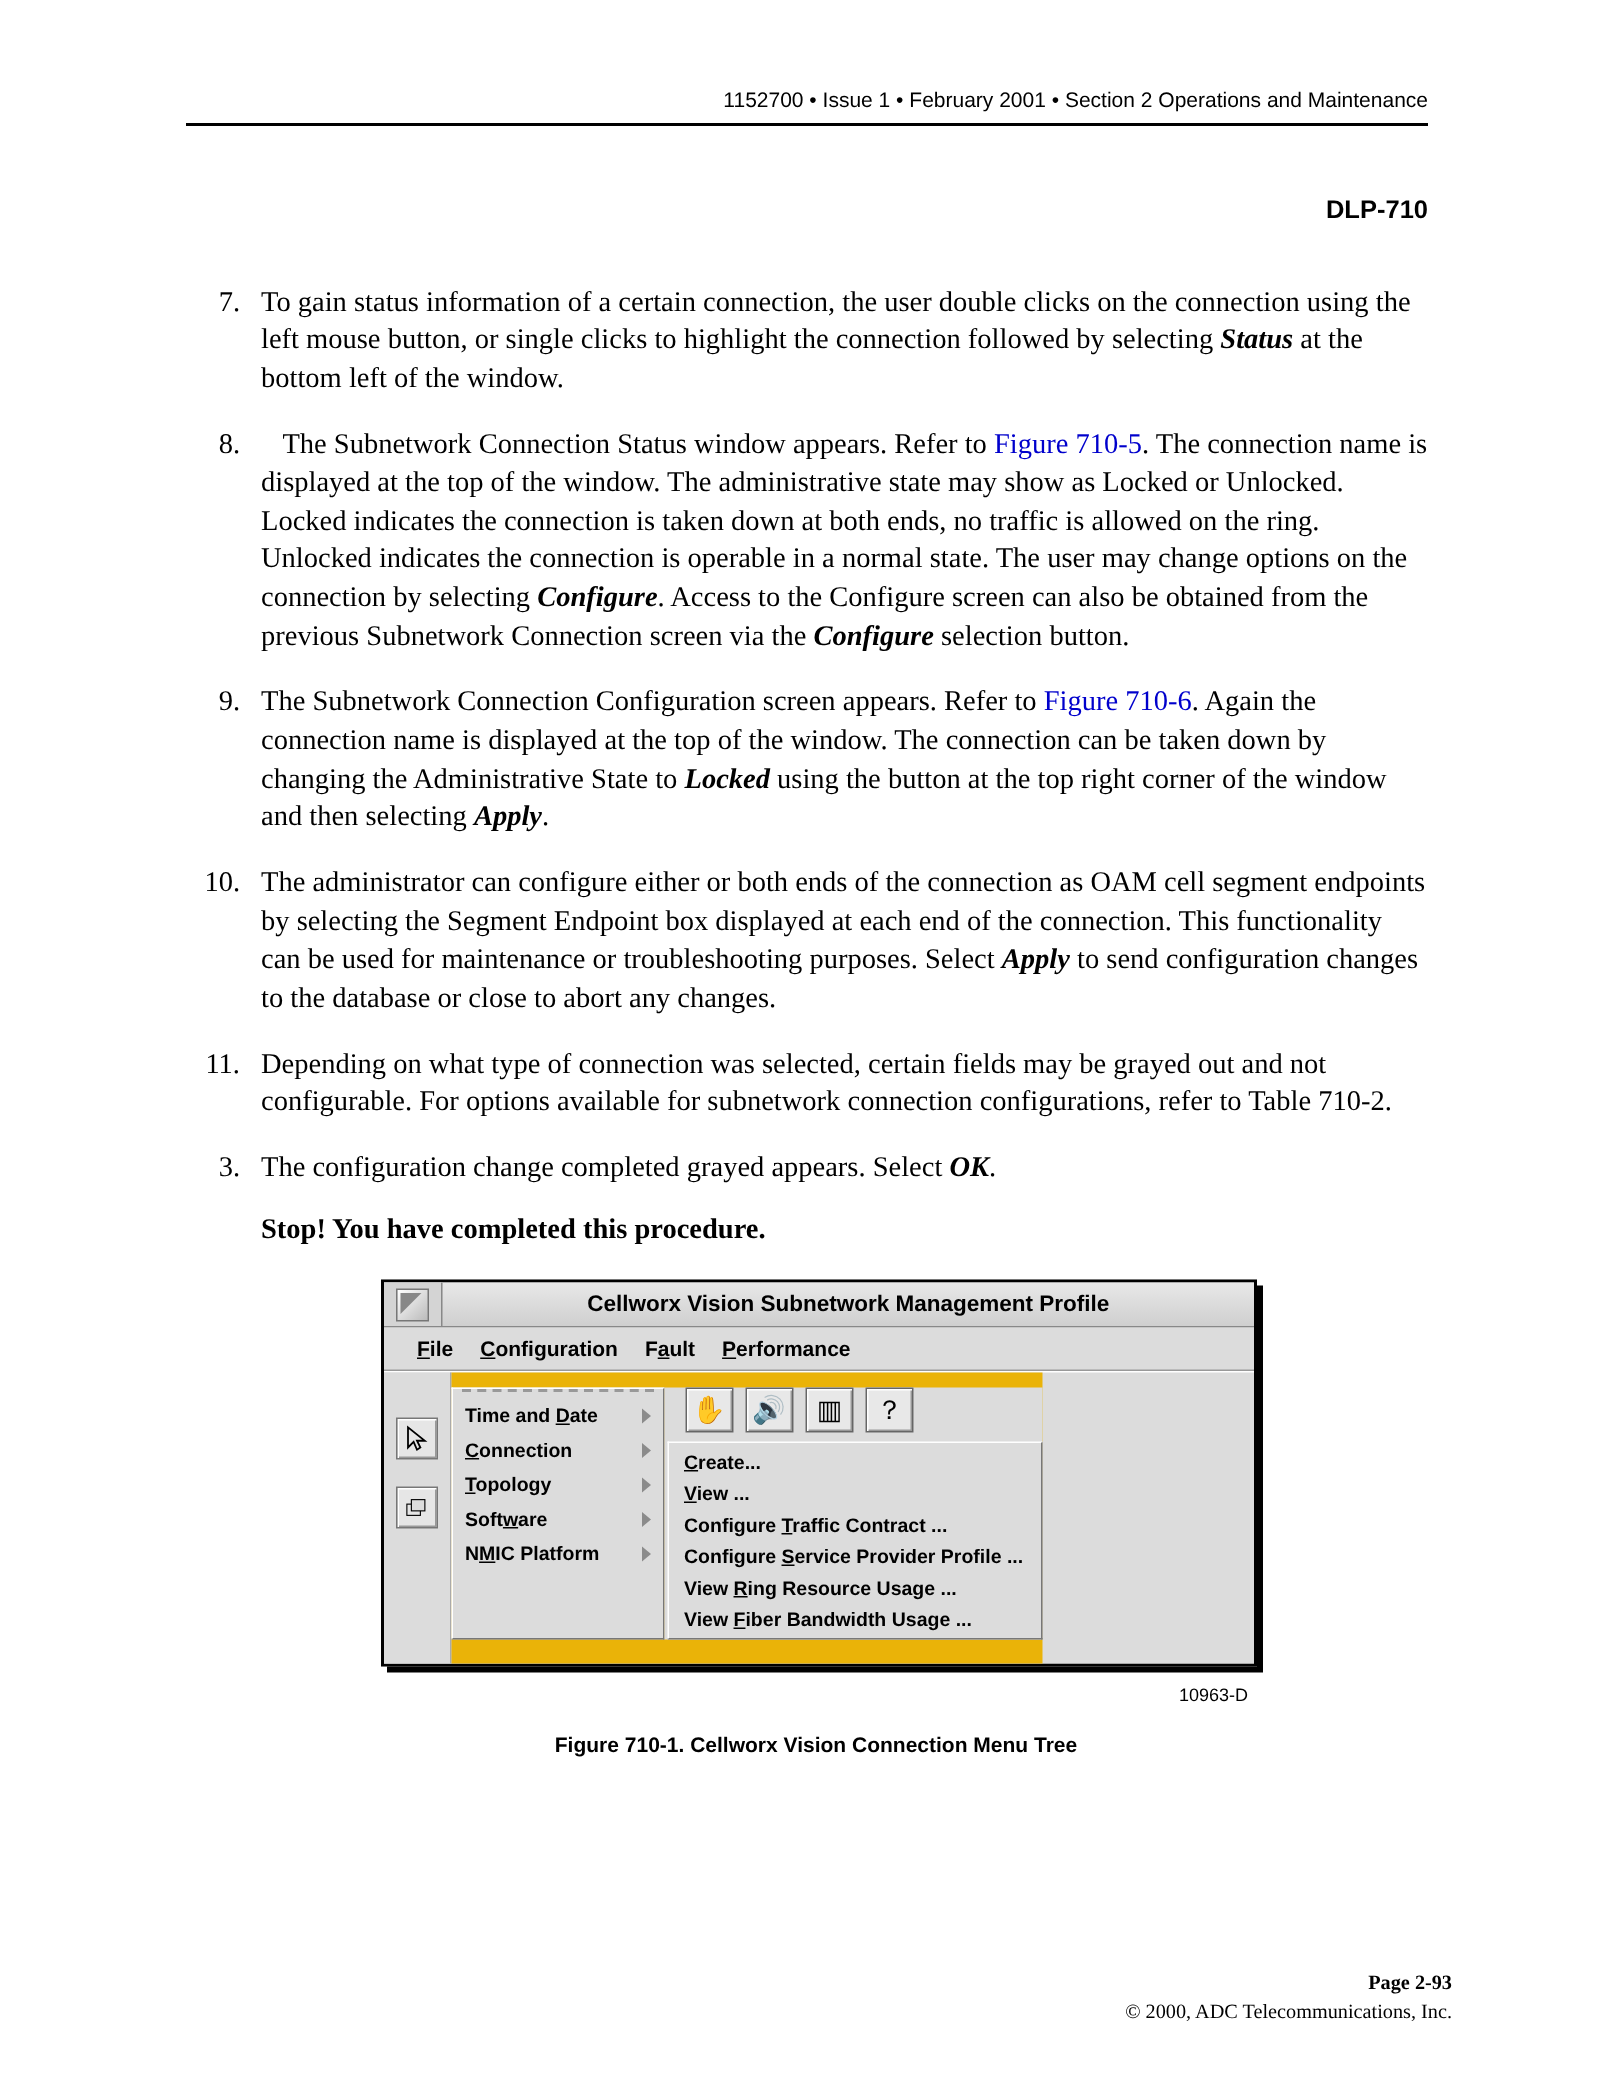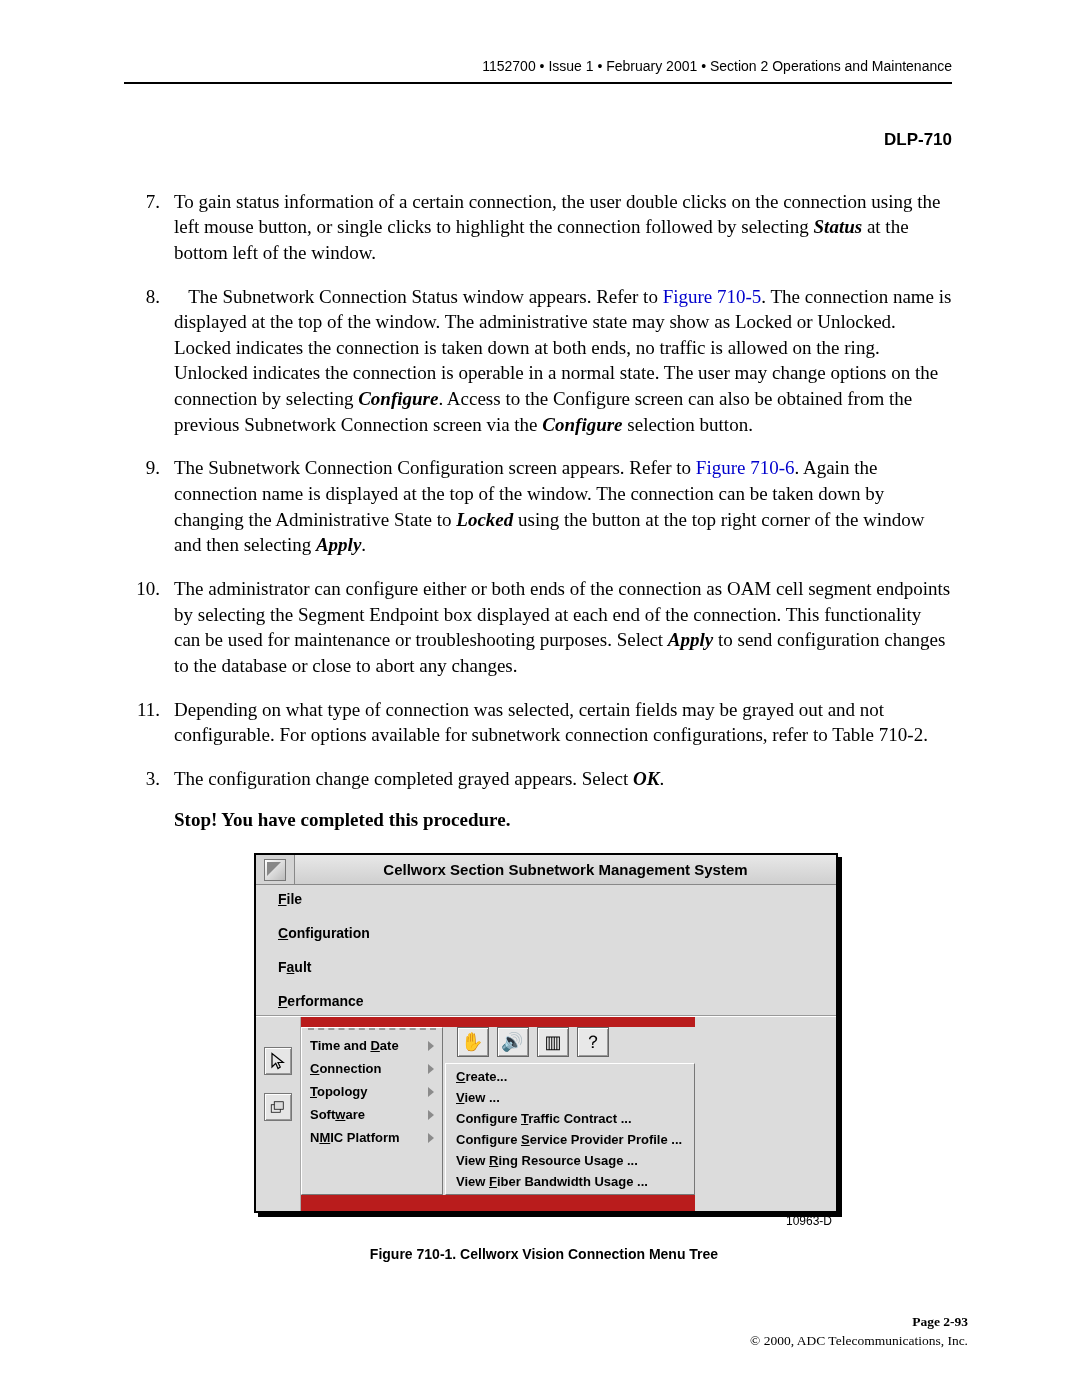--- a/index.html
+++ b/index.html
@@ -116,21 +116,20 @@
     color: #000;
   }
   .menubar {
     display: flex;
     gap: 18px;
     padding: 6px 22px;
     font-size: 14px;
     font-weight: bold;
     background: #dcdcdc;
     border-bottom: 1px solid #999;
-    flex-direction: column;
   }
   .menuitem .u { text-decoration: underline; }
 
   .work-row {
     display: flex;
     align-items: stretch;
     background: #dcdcdc;
     border-top: 1px solid #fff;
   }
   .toolcol {
@@ -152,21 +151,21 @@
     align-items: center;
     justify-content: center;
     box-shadow: inset 1px 1px 0 #fff, inset -1px -1px 0 #999;
   }
   .cursor-svg, .layer-svg { width: 18px; height: 18px; }
 
   .panel-stack {
     display: flex;
     gap: 0;
     padding: 10px 0 16px 0;
-    background: #b91c1c;
+    background: #eab308;
     justify-content: space-between;
   }
   .config-menu {
     width: 140px;
     border-top: 1px solid #fff;
     border-left: 1px solid #fff;
     border-right: 1px solid #777;
     border-bottom: 1px solid #777;
     background: #dcdcdc;
     font-size: 13px;
@@ -226,21 +225,21 @@
   .sub-menu .srow .u { text-decoration: underline; }
   .right-col {
     flex: 1;
     background: #dcdcdc;
   }
 
   .fig-id {
     text-align: right;
     font-family: Arial, Helvetica, sans-serif;
     font-size: 12px;
-    margin-top: 1px;
+    margin-top: 12px;
     padding-right: 2px;
   }
   .fig-caption {
     text-align: center;
     font-family: Arial, Helvetica, sans-serif;
     font-size: 14px;
     font-weight: bold;
     margin-top: 18px;
   }
 
@@ -315,21 +314,21 @@
   </ol>
 
   <div class="stop-line">Stop! You have completed this procedure.</div>
 
   <div class="figure-wrap">
     <div class="app-window">
       <div class="titlebar">
         <div class="sysmenu">
           <div class="sysmenu-box"></div>
         </div>
-        <div class="title-text">Cellworx Section Subnetwork Management System</div>
+        <div class="title-text">Cellworx Vision Subnetwork Management Profile</div>
       </div>
 
       <div class="menubar">
         <div class="menuitem"><span class="u">F</span>ile</div>
         <div class="menuitem"><span class="u">C</span>onfiguration</div>
         <div class="menuitem">F<span class="u">a</span>ult</div>
         <div class="menuitem"><span class="u">P</span>erformance</div>
       </div>
 
       <div class="work-row">

